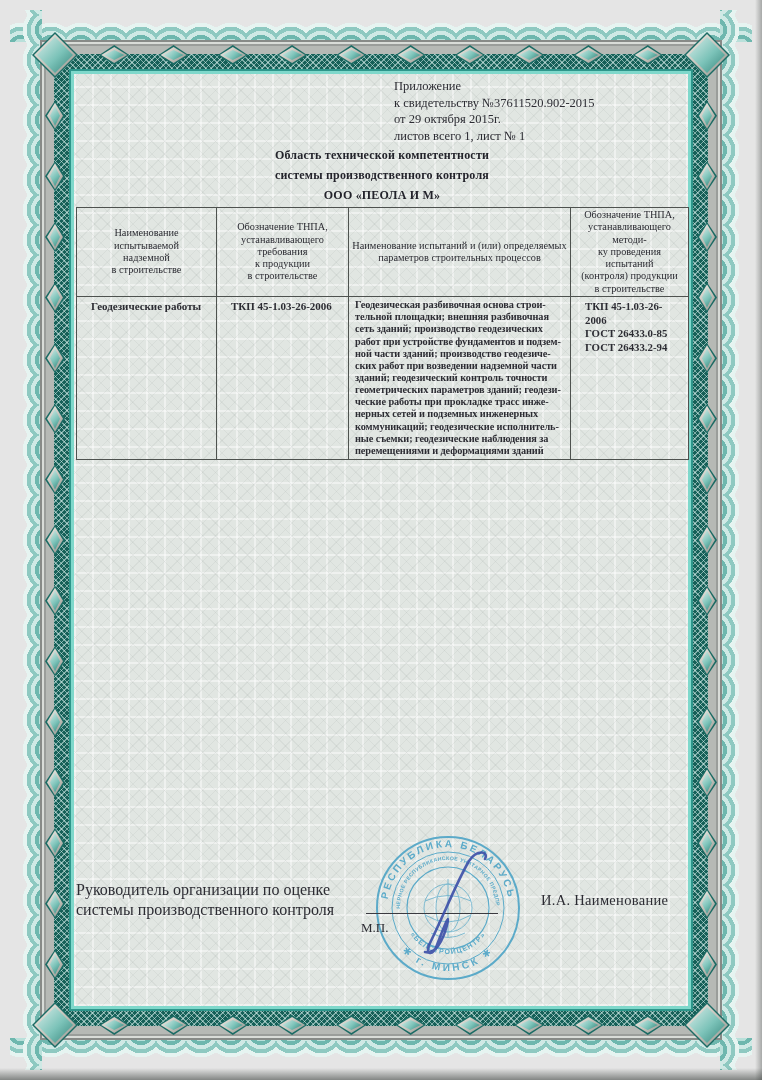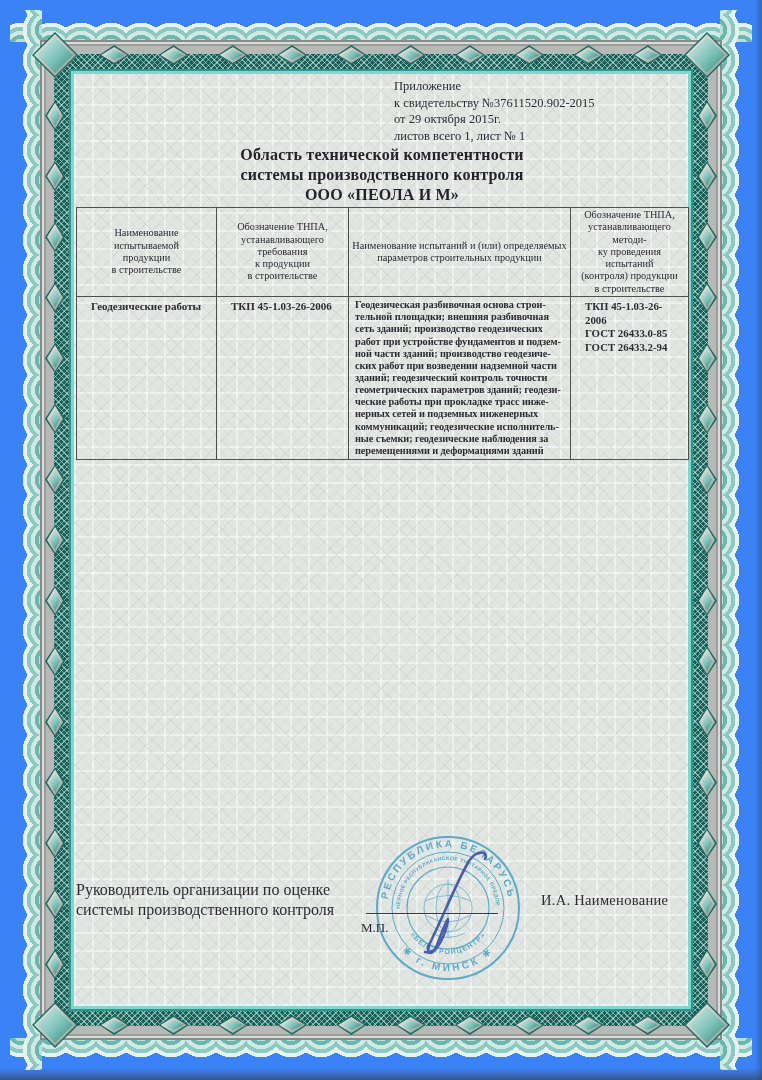--- a/index.html
+++ b/index.html
@@ -1,18 +1,18 @@
 <!DOCTYPE html>
 <html><head>
 <meta charset="utf-8">
 <style>
   html,body{margin:0;padding:0;}
   body{width:762px;height:1080px;overflow:hidden;position:relative;background:#ffffff;
        font-family:"Liberation Serif","DejaVu Serif",serif;}
-  .page{position:absolute;inset:0;background:#3b82f6;}
+  .page{position:absolute;inset:0;background:#e5e5e5;}
 
   
   .lace{position:absolute;z-index:1;}
   .lace-top{left:10px;right:10px;top:10px;height:32px;
     background-image:radial-gradient(circle at 50% 118%, #f4fbf9 0 5px, #b9e0da 5px 9px, #6eb7ae 9px 13px,
       #cfe9e5 13px 17px, #8ec9c1 17px 21px, #e6f4f1 21px 25px, rgba(255,255,255,0) 25px);
     background-size:30px 32px;background-repeat:repeat-x;background-position:center bottom;}
   .lace-bottom{left:10px;right:10px;bottom:10px;height:32px;
     background-image:radial-gradient(circle at 50% -18%, #f4fbf9 0 5px, #b9e0da 5px 9px, #6eb7ae 9px 13px,
       #cfe9e5 13px 17px, #8ec9c1 17px 21px, #e6f4f1 21px 25px, rgba(255,255,255,0) 25px);
@@ -49,21 +49,21 @@
 
   .scan-bottom{position:absolute;left:0;right:0;bottom:0;height:12px;z-index:9;
     background:linear-gradient(rgba(50,55,52,0),rgba(50,55,52,.55));}
   .scan-right{position:absolute;top:0;bottom:0;right:0;width:7px;z-index:9;
     background:linear-gradient(90deg,rgba(50,55,52,0),rgba(50,55,52,.35));}
 
   
   .content{position:absolute;inset:0;z-index:6;color:#2c2c33;}
   .header-note{position:absolute;left:394px;top:78px;font-size:12.5px;line-height:16.5px;white-space:pre-line;}
   .doc-title{position:absolute;left:76px;top:145px;width:612px;text-align:center;font-weight:bold;
-    font-size:16px;line-height:20px;white-space:pre-line;letter-spacing:.2px;color:#23232b;}
+    font-size:12px;line-height:20px;white-space:pre-line;letter-spacing:.2px;color:#23232b;}
 
   table.comp{position:absolute;left:76px;top:207px;width:612px;border-collapse:collapse;table-layout:fixed;}
   .comp th,.comp td{border:1px solid #4e524f;overflow:hidden;}
   .comp th{font-weight:normal;font-size:10.3px;line-height:12.3px;text-align:center;vertical-align:middle;
     white-space:pre-line;height:62px;padding:1px 2px;}
   .comp td{white-space:pre-line;font-weight:bold;vertical-align:top;padding:3px 14px;}
   .comp tbody tr{height:158px;}
   td.c1,td.c2{font-size:11px;line-height:13px;}
   td.c3{font-size:10.3px;line-height:12.15px;letter-spacing:-.1px;padding:2px 6px;text-align:left;}
   td.c4{font-size:10.8px;line-height:13.5px;}
@@ -381,29 +381,29 @@
       <colgroup>
         <col style="width:140px">
           <col style="width:132px">
           <col style="width:222px">
           <col style="width:118px">
       </colgroup>
       <thead>
         <tr>
           <th>Наименование
 испытываемой
-продукции
+надземной
 в строительстве</th>
           <th>Обозначение ТНПА,
 устанавливающего
 требования
 к продукции
 в строительстве</th>
           <th>Наименование испытаний и (или) определяемых
-параметров строительных продукции</th>
+параметров строительных процессов</th>
           <th>Обозначение ТНПА,
 устанавливающего методи-
 ку проведения испытаний
 (контроля) продукции
 в строительстве</th>
         </tr>
       </thead>
       <tbody>
         <tr>
           <td class="c1">Геодезические работы</td>

